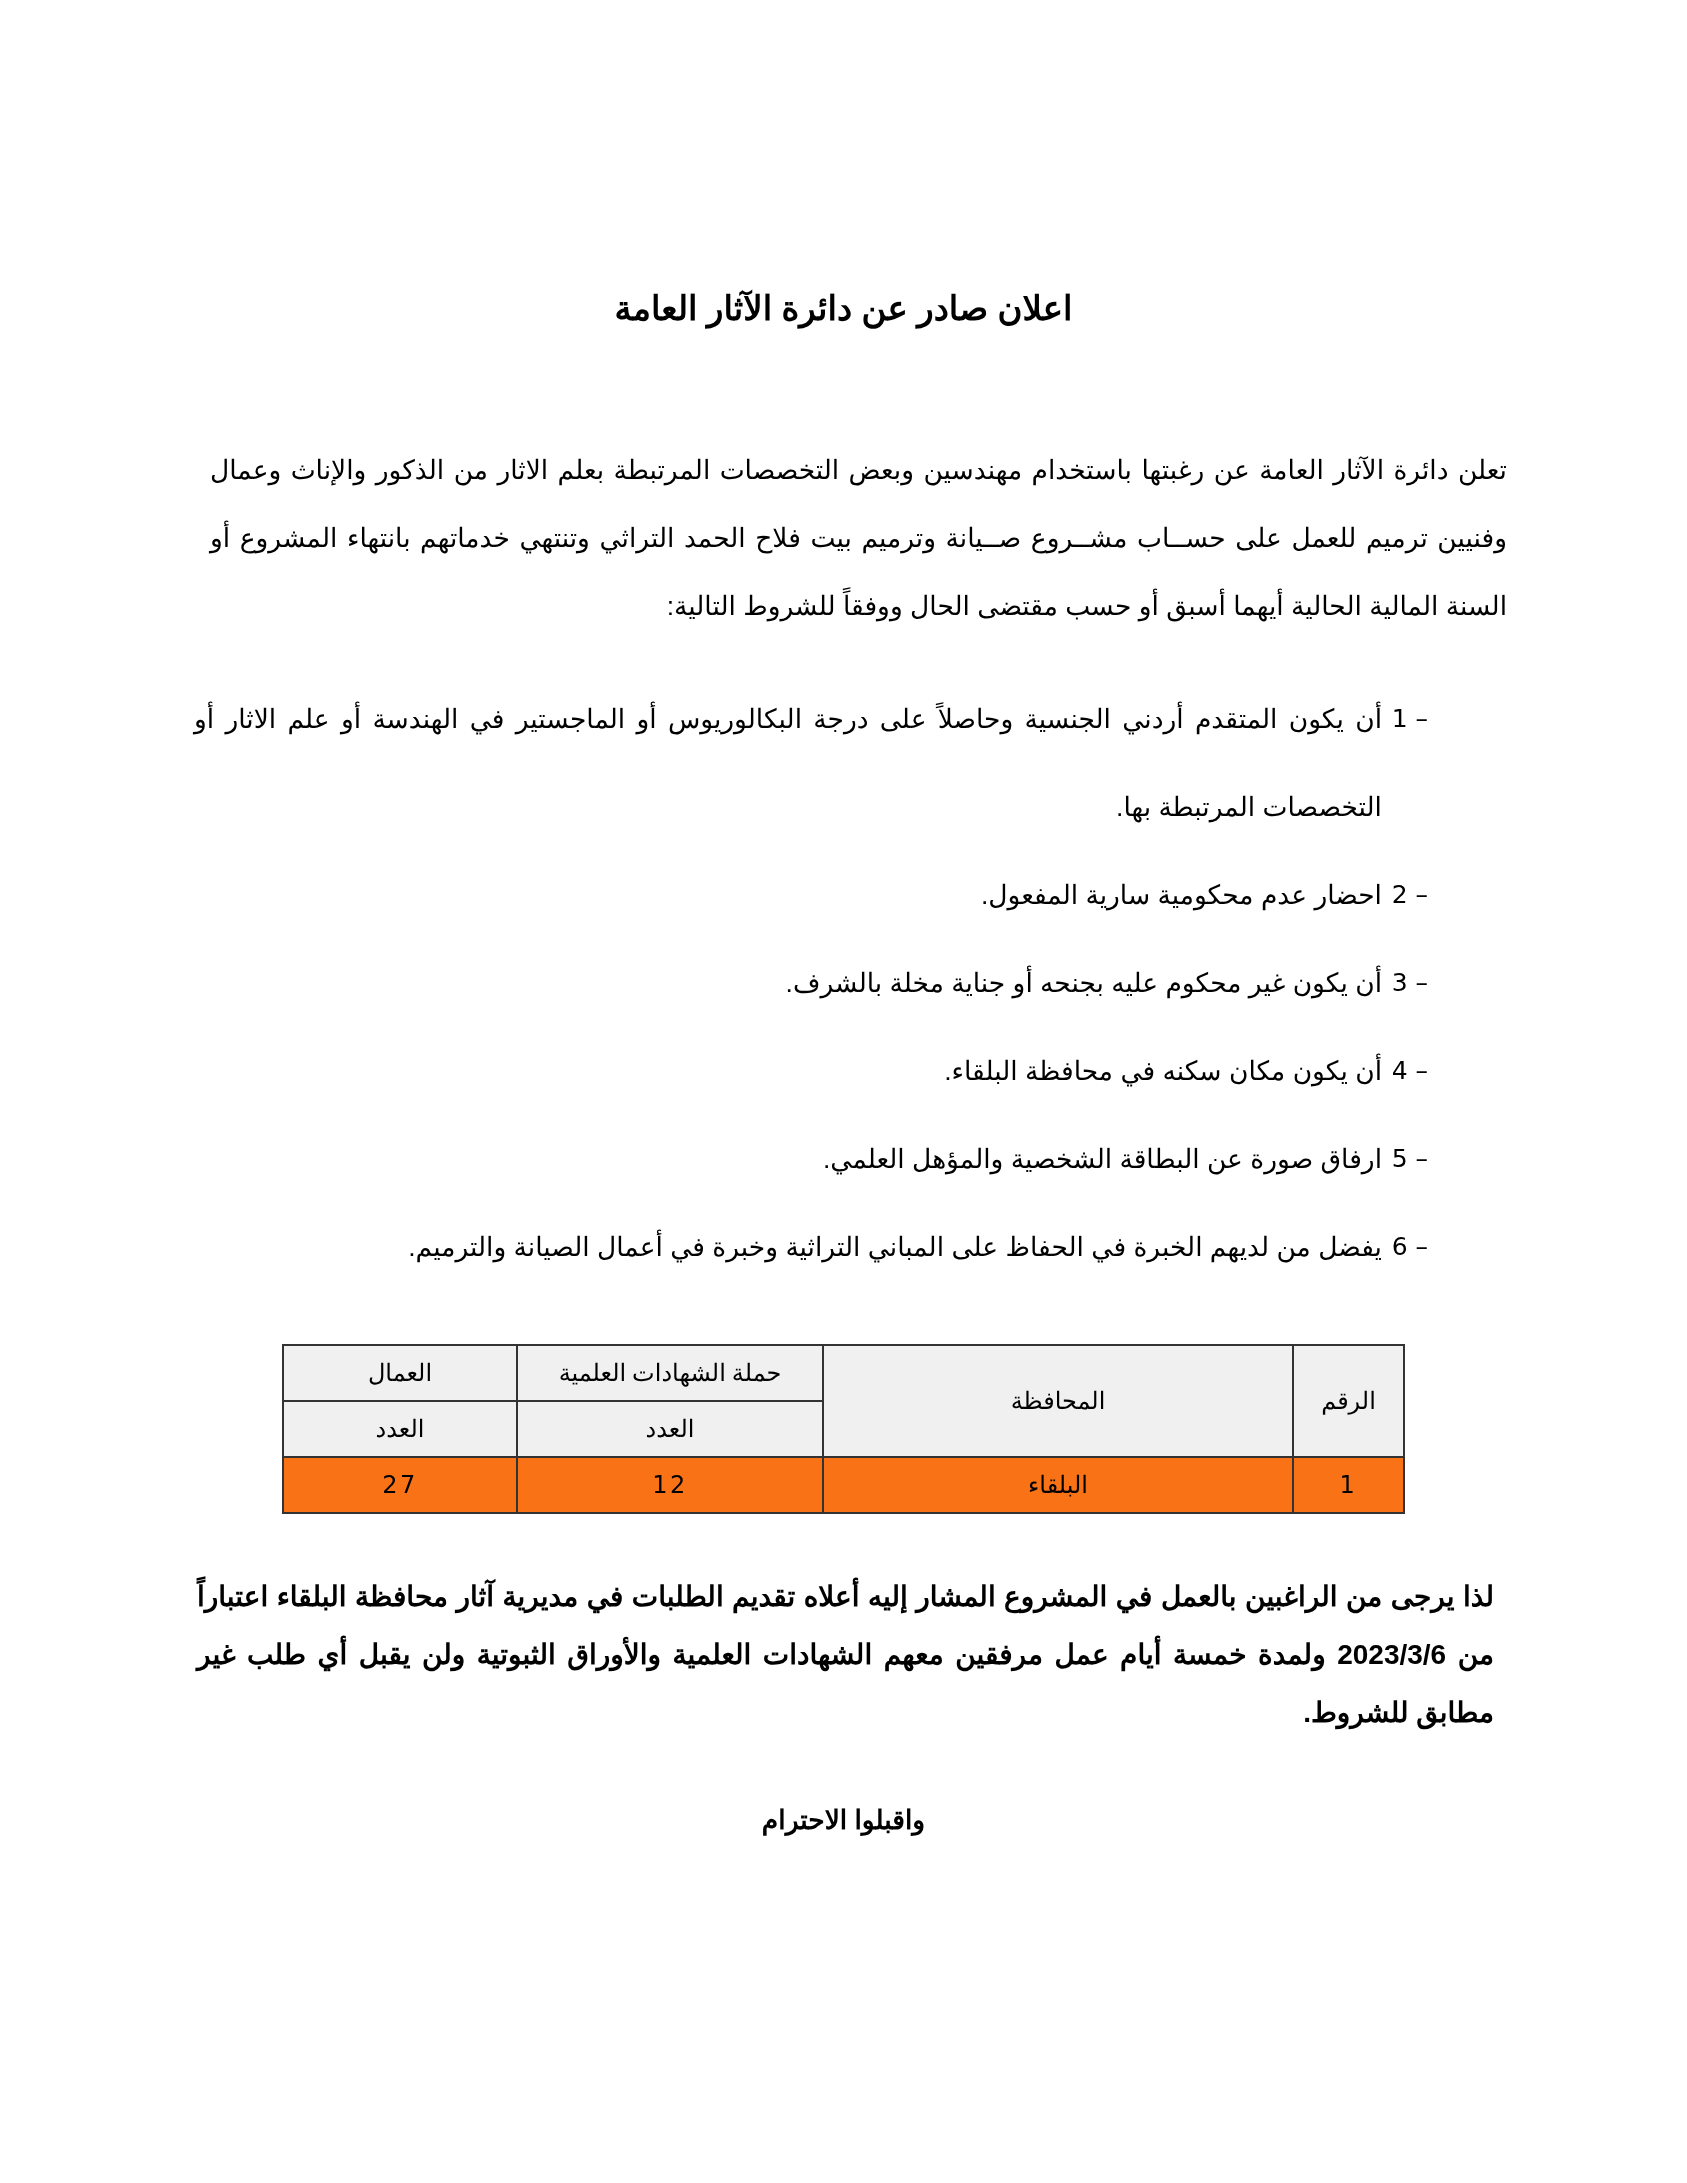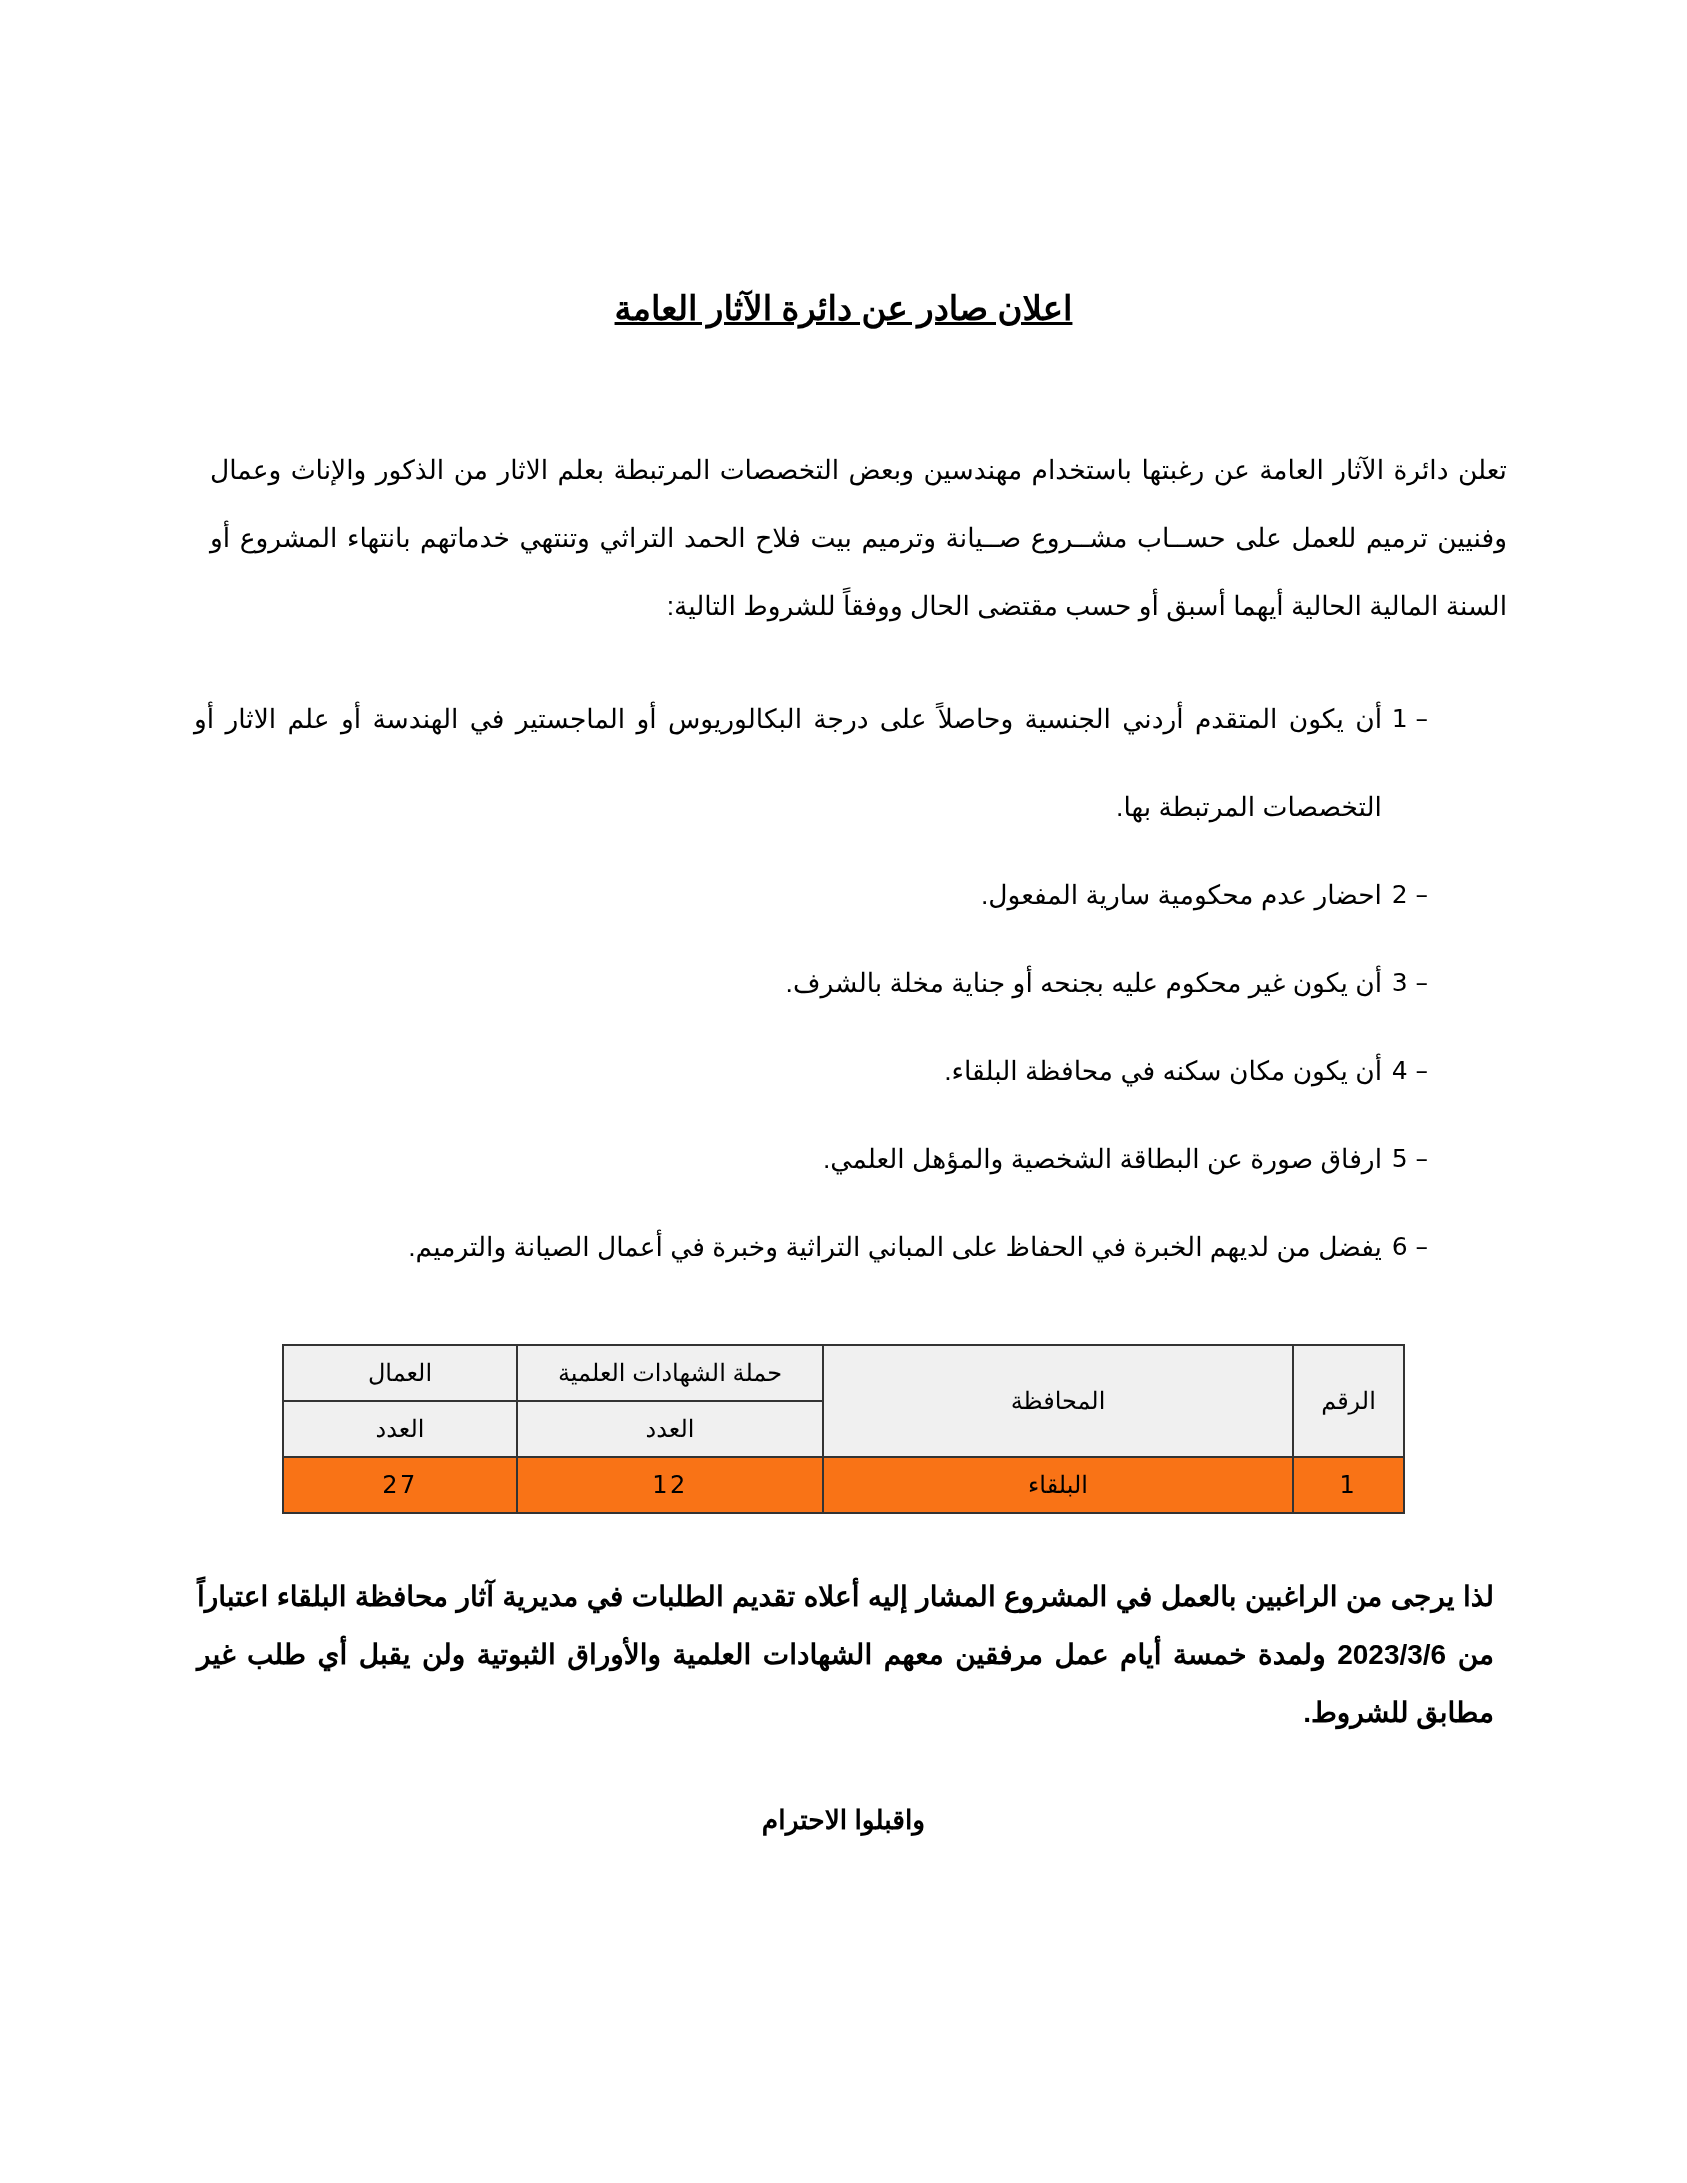--- a/index.html
+++ b/index.html
@@ -25,21 +25,20 @@
       position: absolute;
       top: 278px;
       left: 0;
       width: 1687px;
       text-align: center;
       font-family: "Liberation Sans", sans-serif;
       font-weight: bold;
       font-size: 34px;
       line-height: 60px;
       direction: rtl;
-      text-decoration: underline;
     }
     .intro {
       position: absolute;
       top: 420px;
       left: 194px;
       width: 1297px;
       font-family: "Liberation Sans", sans-serif;
       font-size: 26.5px;
       line-height: 68px;
       text-align: justify;
@@ -88,20 +87,21 @@
       direction: rtl;
       font-family: "Liberation Sans", sans-serif;
       font-size: 24px;
       table-layout: fixed;
     }
     table.quota th, table.quota td {
       border: 2px solid #333333;
       text-align: center;
       font-weight: normal;
       padding: 0;
+      font-family: Liberation Serif, serif;
     }
     table.quota thead th {
       background: #f0f0f0;
       height: 54px;
     }
     table.quota tbody td {
       height: 54px;
       background: #f97316;
     }
     table.quota .num-cell {

